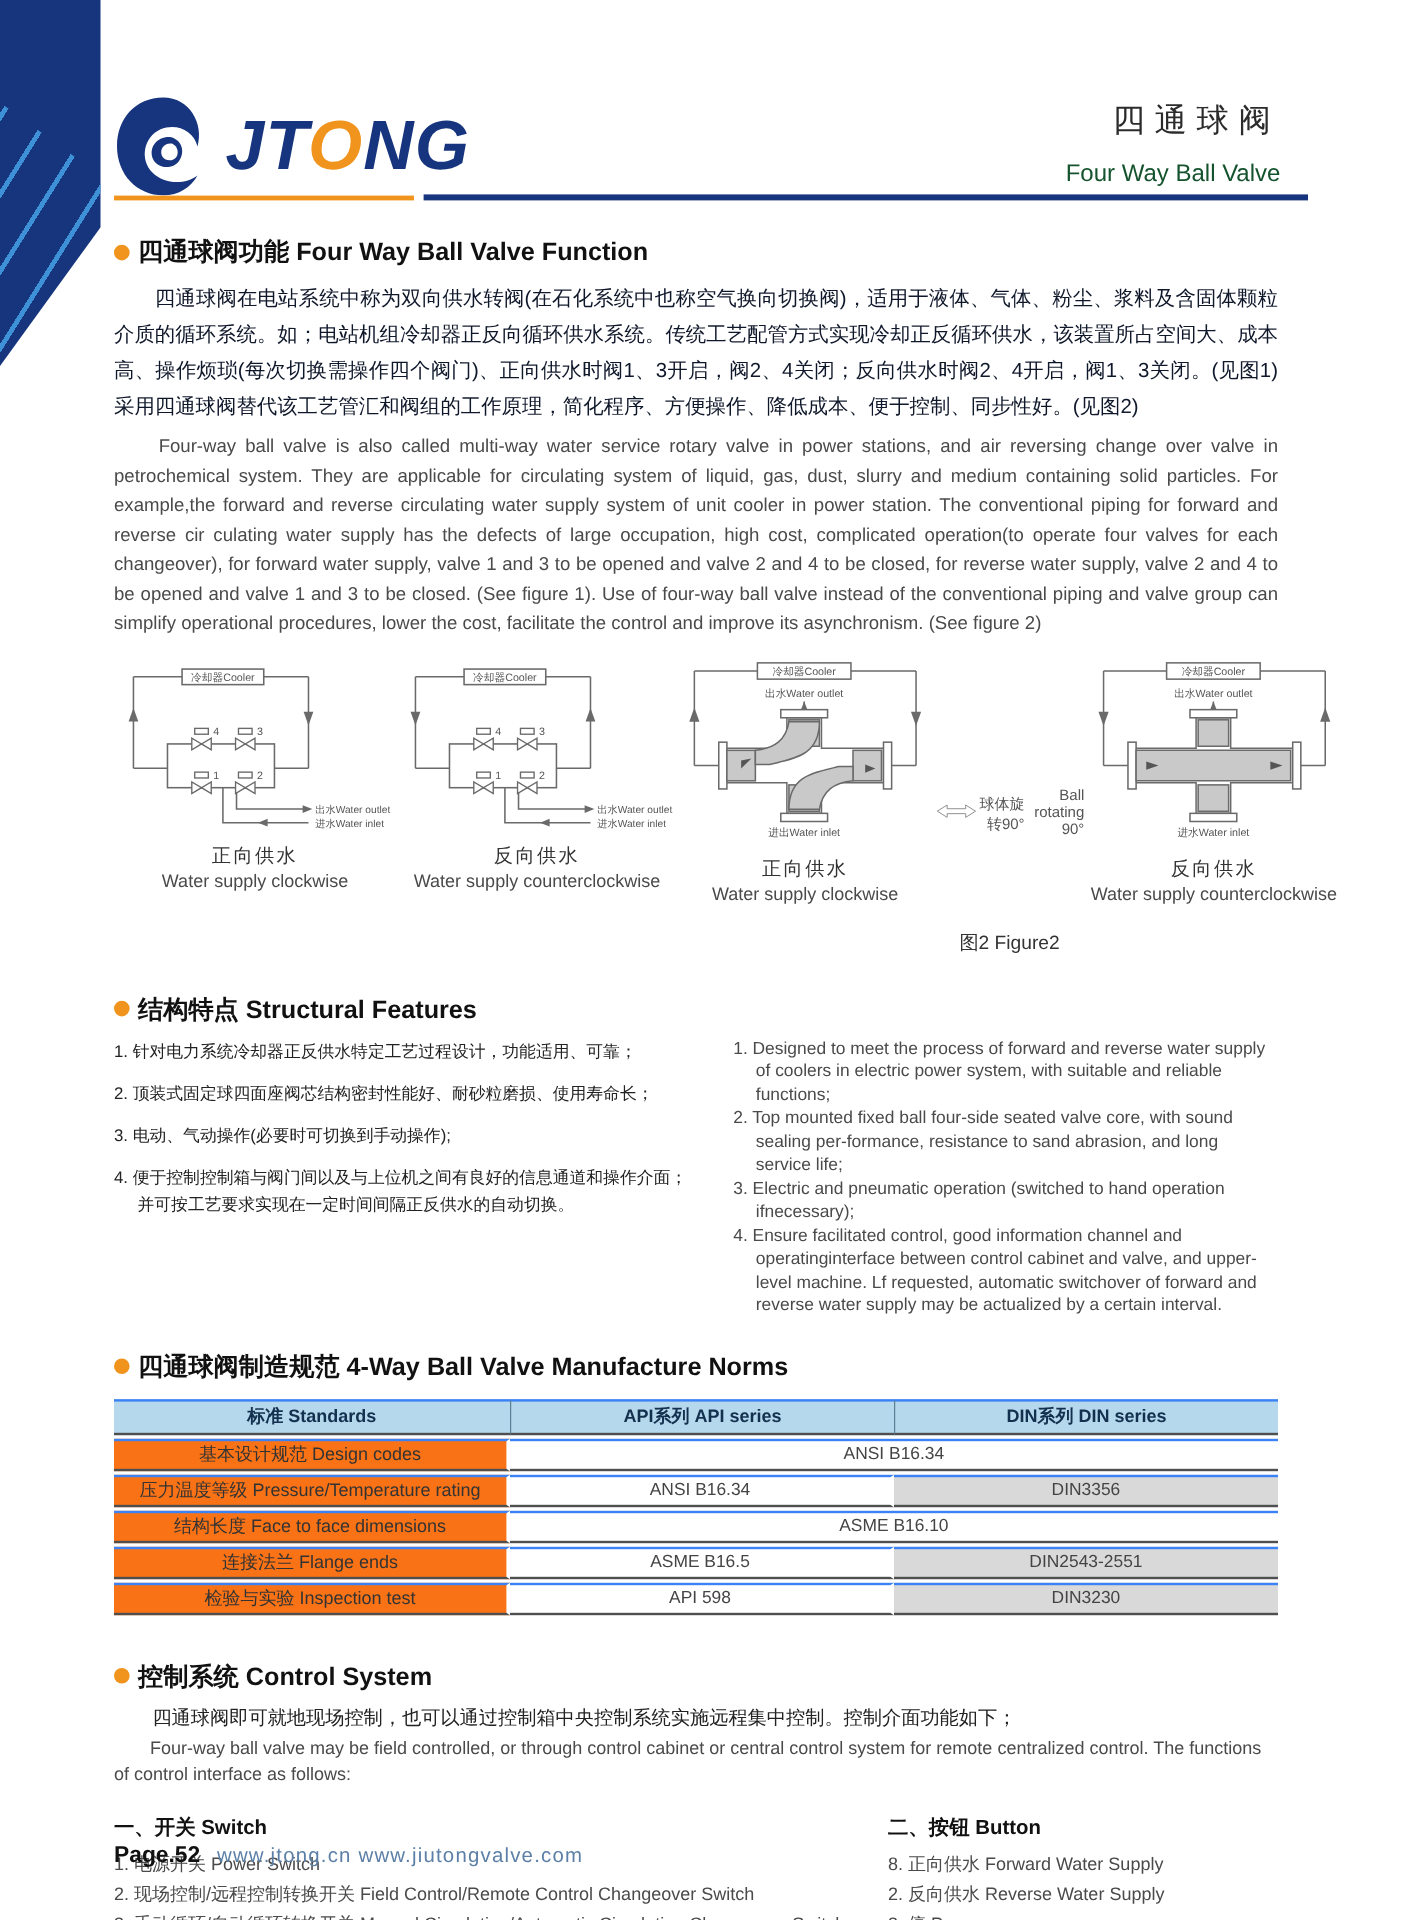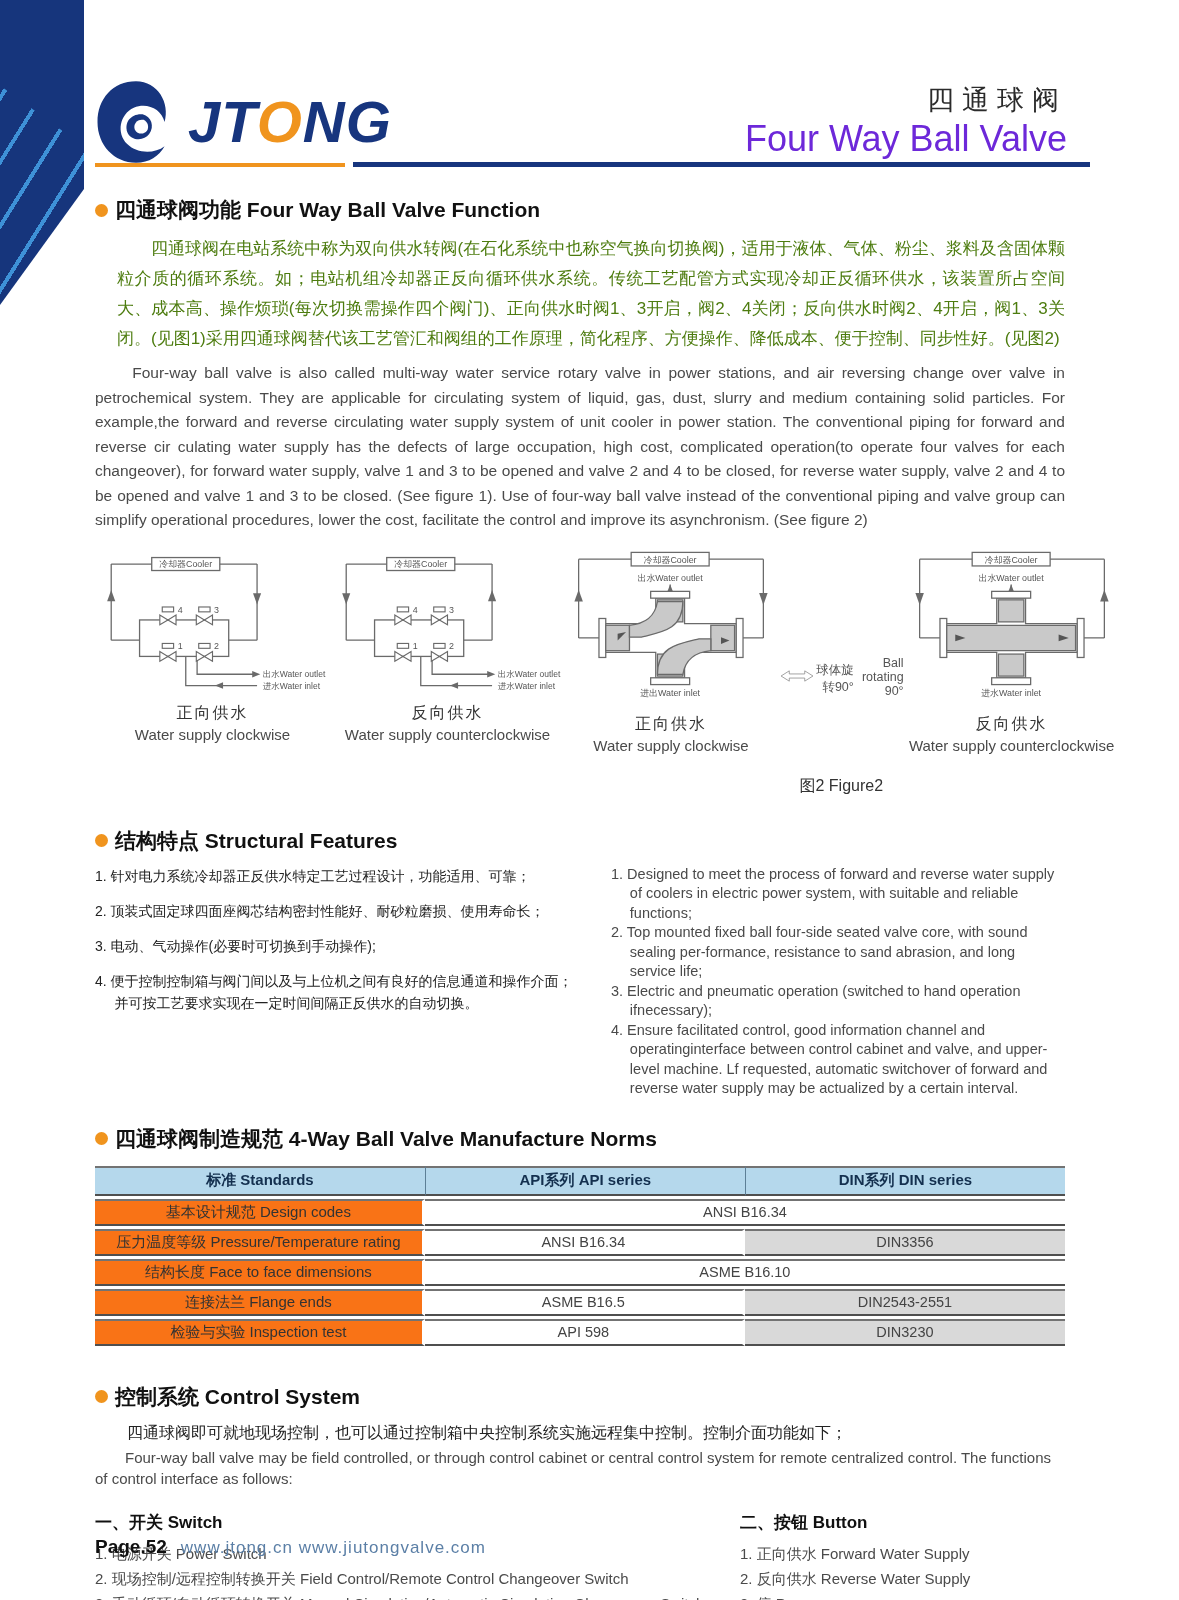--- a/index.html
+++ b/index.html
@@ -15,30 +15,30 @@
     clip-path:polygon(0 28%,100% 48%,100% 62%,0 100%); }
 
   
   .header { position:absolute; left:0; top:0; width:100%; height:175px; }
   .logo-row { position:absolute; left:92px; top:78px; display:flex; align-items:center; }
   .logo-swirl { width:88px; height:88px; margin-right:8px; }
   .logo-text { font-size:58px; font-weight:bold; font-style:italic; color:#17357e; letter-spacing:1px; line-height:88px; }
   .logo-text .o { color:#f0941e; }
   .header-titles { position:absolute; right:112px; top:82px; text-align:right; color:#2b2b2b; }
   .title-cn { font-size:27px; letter-spacing:8px; }
-  .title-en { font-size:36px; margin-top:0; color:#6d28d9; }
+  .title-en { font-size:20px; margin-top:16px; color:#14532d; }
   .header-rule { position:absolute; top:162px; left:95px; right:89px; height:5px; }
   .rule-orange { position:absolute; left:0; top:1px; width:250px; height:4px; background:#f0941e; }
   .rule-navy { position:absolute; left:258px; right:0; top:0; height:5px; background:#17357e; }
 
   
   .content { position:absolute; left:95px; right:114px; top:196px; }
   .sec-title { display:flex; align-items:center; font-size:21px; font-weight:bold; color:#111; margin-bottom:10px; }
   .bullet { width:13px; height:13px; border-radius:50%; background:#f0941e; margin-right:7px; flex:0 0 auto; }
-  .para-cn { font-size:17px; line-height:30px; text-align:justify; color:#4d7c0f; text-indent:2em;margin-left:22px; }
+  .para-cn { font-size:17px; line-height:30px; text-align:justify; color:#0f172a; text-indent:2em; }
   .para-en { font-size:15.5px; line-height:24.5px; text-align:justify; color:#4a4a4a; margin-top:7px; text-indent:2.4em; }
 
   
   .figures-row { display:flex; justify-content:space-between; margin-top:16px; }
   .figure-group { text-align:center; }
   .diagram-pair { display:flex; align-items:flex-start; }
   .diagram-col { display:flex; flex-direction:column; align-items:center; }
   .diag-svg { display:block; }
   .cap-cn { font-size:16px; color:#333; margin-top:4px; letter-spacing:2px; }
   .cap-en { font-size:15px; color:#4a4a4a; margin-top:2px; }
@@ -53,21 +53,21 @@
   .struct-cols { display:flex; margin-top:6px; }
   .struct-cn { width:490px; flex:0 0 auto; }
   .struct-cn li { list-style:none; font-size:14px; line-height:22px; color:#222; margin-bottom:13px; padding-left:1.4em; text-indent:-1.4em; }
   .struct-en { margin-left:26px; flex:1; }
   .struct-en li { list-style:none; font-size:14.5px; line-height:19.5px; color:#4a4a4a; padding-left:1.3em; text-indent:-1.3em; }
 
   
   .sec-norms { margin-top:26px; }
   table.norms { width:100%; border-collapse:separate; border-spacing:0 3px; margin-top:4px; }
   table.norms th, table.norms td { height:27px; text-align:center; vertical-align:middle;
-    border-top:2px solid #737373; border-bottom:2px solid #4f4f4f; font-weight:normal; }
+    border-top:2px solid #3b82f6; border-bottom:2px solid #4f4f4f; font-weight:normal; }
   table.norms th { background:#b5d8ec; font-weight:bold; color:#14304f; font-size:15px; height:30px; }
   table.norms th + th { border-left:1px solid #5d7f96; }
   td.lbl { background:#f97316; width:34%; font-size:15px; color:#333; border-right:3px solid #fff; }
   td.api { width:33%; font-size:14.5px; color:#444; border-right:3px solid #fff; }
   td.din { width:33%; background:#d9d9d9; font-size:14.5px; color:#444; }
   td.spanv { font-size:14.5px; color:#444; }
 
   
   .sec-control { margin-top:34px; }
   .ctrl-cn { font-size:16px; line-height:24px; color:#222; text-indent:2em; margin-top:4px; }
@@ -374,21 +374,21 @@
           <div class="grp-title">一、开关 Switch</div>
           <ul class="grp-items">
             <li>1. 电源开关 Power Switch</li>
             <li>2. 现场控制/远程控制转换开关 Field Control/Remote Control Changeover Switch</li>
             <li>3. 手动循环/自动循环转换开关 Manual Circulation/Automatic Circulation Changeover Switch</li>
           </ul>
         </div>
         <div class="ctrl-col-right">
           <div class="grp-title">二、按钮 Button</div>
           <ul class="grp-items">
-            <li>1. 正向供水 Forward Water Supply</li>
+            <li>8. 正向供水 Forward Water Supply</li>
             <li>2. 反向供水 Reverse Water Supply</li>
             <li>3. 停 Pause</li>
           </ul>
         </div>
       </div>
     </div>
 
   </div>
 
   <div class="footer">

